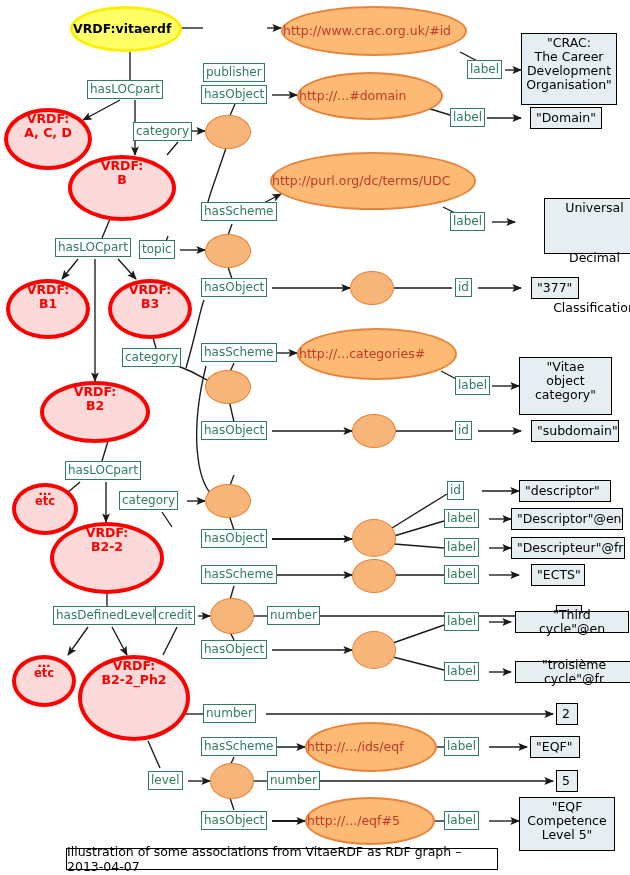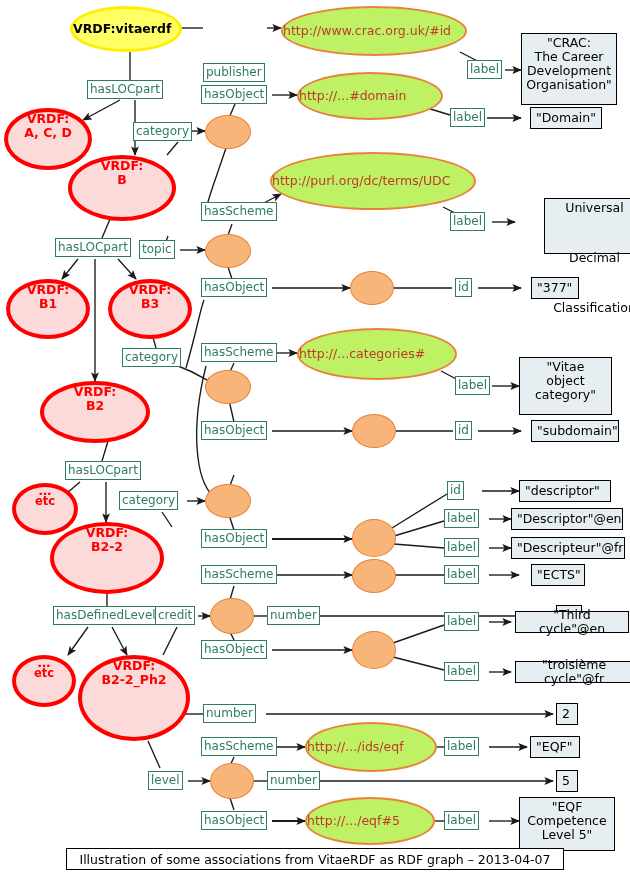--- a/index.html
+++ b/index.html
@@ -11,21 +11,21 @@
   .node{position:absolute;display:flex;align-items:center;justify-content:flex-start;
         text-align:center;box-sizing:border-box;line-height:1.12;}
 
   .ell-root{border-radius:50%;background:#ffff66;border:3px solid #ffee00;
         color:#000000;font-weight:bold;font-size:12.5px;}
 
   .ell-res{border-radius:50%;background:#fcdada;border:4px solid #ff0000;
         color:#ff0000;font-weight:bold;font-size:12.5px;}
   .ell-res.small{font-size:11.5px;border-width:4px;}
 
-  .ell-uri{border-radius:50%;background:#bef264;border:2px solid #e8833a;
+  .ell-uri{border-radius:50%;background:#fdba74;border:2px solid #e8833a;
         color:#c0392b;font-weight:normal;font-size:12.5px;}
 
   .blank{border-radius:50%;background:#f7b579;border:1.6px solid #e8833a;}
 
   .lit{background:#e6eef2;border:1.6px solid #000000;color:#000000;
         font-size:12.5px;padding:2px 5px;}
 
   
   .pred{position:absolute;background:#ffffff;border:1.3px solid #2e7d5b;
         color:#2e7d5b;font-size:12px;line-height:1;padding:2px 2px 3px 2px;
@@ -415,17 +415,17 @@
   <div class="pred" style="left:444px;top:737px;">label</div>
 
   <div class="pred" style="left:148px;top:771px;">level</div>
 
   <div class="pred" style="left:267px;top:771px;">number</div>
 
   <div class="pred" style="left:201px;top:811px;">hasObject</div>
 
   <div class="pred" style="left:444px;top:811px;">label</div>
 
-  <div class="caption" style="left:66px;top:848px;width:498px;height:22px;">
+  <div class="caption" style="left:66px;top:848px;width:432px;height:22px;">
     <span>Illustration of some associations from VitaeRDF as RDF graph – 2013-04-07</span>
   </div>
 
 </div>
 
 </body></html>

